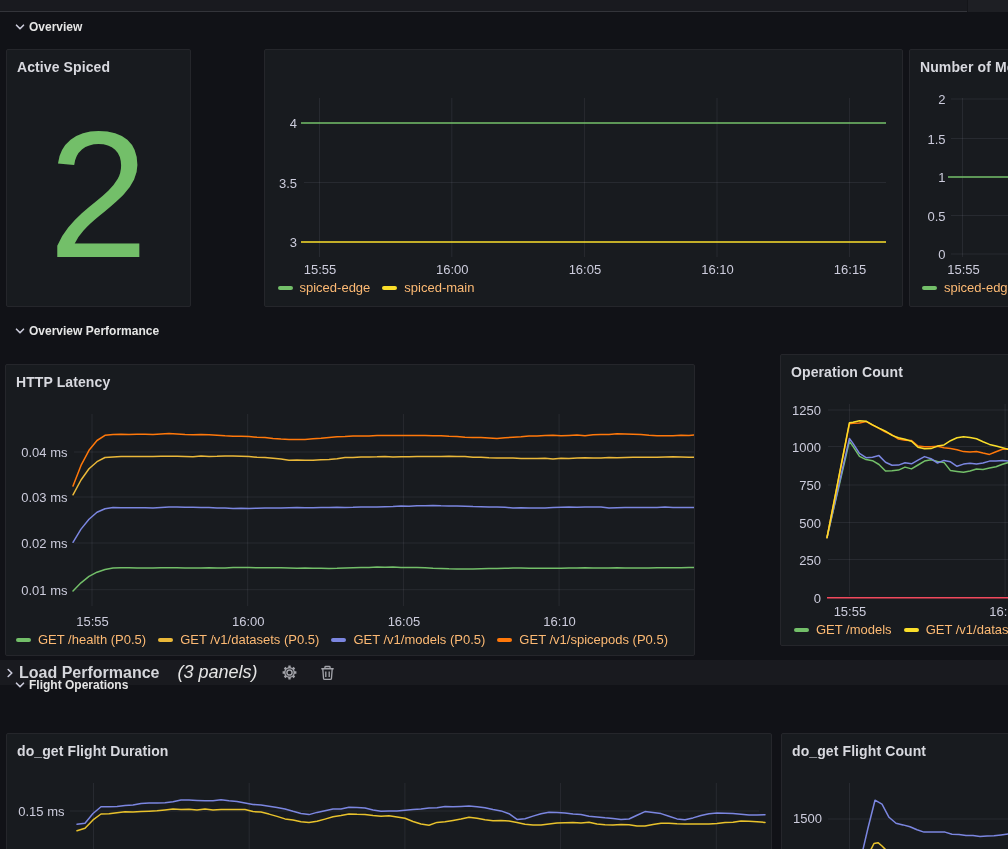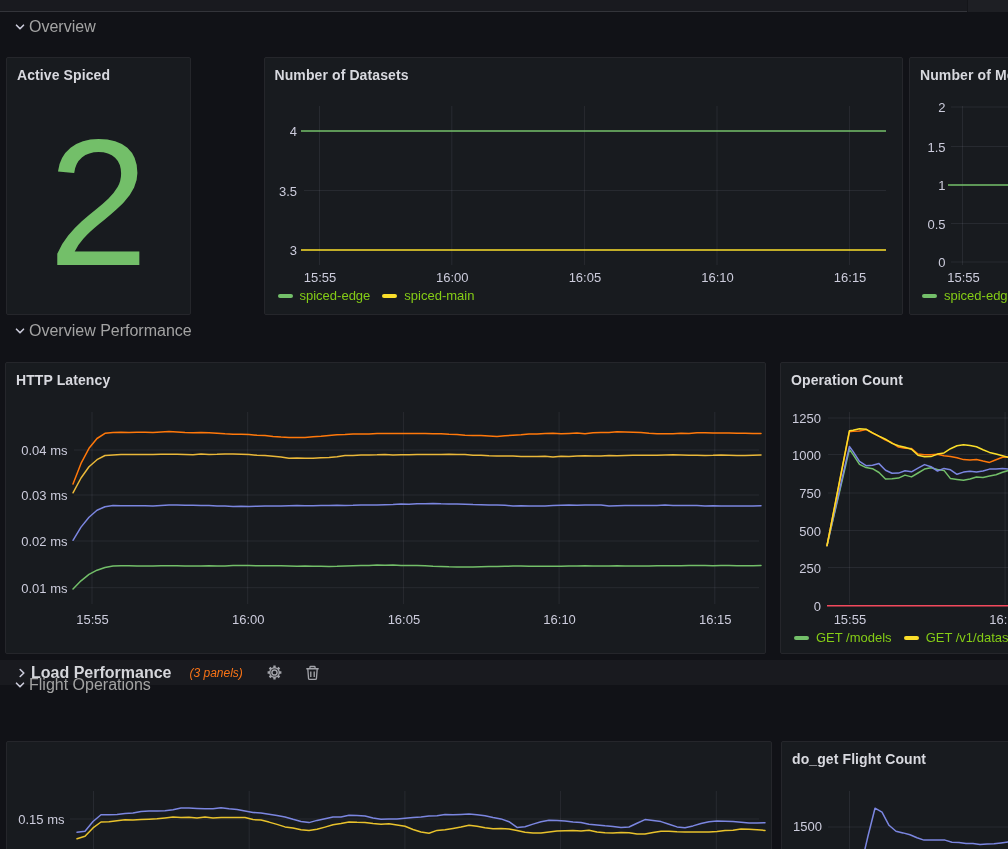--- a/index.html
+++ b/index.html
@@ -1,41 +1,40 @@
 <!DOCTYPE html>
 <html><head><meta charset="utf-8"><style>
 * {margin:0;padding:0;box-sizing:border-box}
 body {width:1008px;height:849px;background:#111217;overflow:hidden;position:relative;
  font-family:"Liberation Sans",sans-serif;}
 .topbar {position:absolute;left:0;top:0;width:1008px;height:12px;background:#191a1f;border-bottom:1px solid #33343a;}
-.rowhead {position:absolute;display:flex;align-items:center;font-size:16px;font-weight:400;color:#a3a3a3;}
-.panel {position:absolute;background:#181b1f;border:1px solid #25262b;border-radius:2px;overflow:hidden;margin-top:8px;}
+.rowhead {position:absolute;display:flex;align-items:center;font-size:12px;font-weight:700;color:#e5e5e5;}
+.panel {position:absolute;background:#181b1f;border:1px solid #25262b;border-radius:2px;overflow:hidden;}
 .ptitle {position:absolute;left:0;top:0;right:0;height:34px;display:flex;align-items:center;
  font-size:14px;font-weight:600;color:#d8d9df;letter-spacing:0.1px;}
-.legend {position:absolute;display:flex;align-items:center;font-size:13px;color:#84cc16;white-space:nowrap;}
+.legend {position:absolute;display:flex;align-items:center;font-size:13px;color:#fdba74;white-space:nowrap;}
 .dash {display:inline-block;width:15px;height:4px;border-radius:2px;margin-right:7px;}
 svg text {font-family:"Liberation Sans",sans-serif;}
 .stat {position:absolute;left:0;top:33px;right:0;bottom:0;display:flex;align-items:center;justify-content:center;
  font-size:180px;font-weight:400;color:#73bf69;line-height:1;}
 </style></head><body>
 <div class="topbar">
     <div style="position:absolute;right:0;top:0;width:41px;height:12px;background:#1e1f24;border-left:1px solid #141519"></div>
   </div>
 <div class="rowhead" style="left:12px;top:19px;height:15px">
     <svg width="14" height="14" viewBox="0 0 14 14" style="margin-right:3px">
       <path d="M4.5 5.2 L8 8.8 L11.5 5.2" fill="none" stroke="#ccccdc" stroke-width="1.6" stroke-linecap="round" stroke-linejoin="round"></path>
     </svg>
     <span>Overview</span>
   </div>
 <div class="panel" style="left:6px;top:49px;width:184.5px;height:258px">
     <div class="ptitle" style="padding-left:10px">Active Spiced</div>
     <div class="stat">2</div>
   </div>
 <div class="panel" style="left:263.5px;top:49px;width:639px;height:258px">
-    <div class="ptitle" style="padding-left:10px">Number of Datasets</div>
     <svg width="639" height="258" viewBox="0 0 639 258" style="position:absolute;left:0;top:0">
       <line x1="54.5" y1="48" x2="54.5" y2="207" stroke="rgba(204,204,220,0.09)" stroke-width="1"></line>
       <line x1="186.8" y1="48" x2="186.8" y2="207" stroke="rgba(204,204,220,0.09)" stroke-width="1"></line>
       <line x1="319.4" y1="48" x2="319.4" y2="207" stroke="rgba(204,204,220,0.09)" stroke-width="1"></line>
       <line x1="452.0" y1="48" x2="452.0" y2="207" stroke="rgba(204,204,220,0.09)" stroke-width="1"></line>
       <line x1="584.6" y1="48" x2="584.6" y2="207" stroke="rgba(204,204,220,0.09)" stroke-width="1"></line>
       <line x1="39" y1="73" x2="621" y2="73" stroke="rgba(204,204,220,0.09)" stroke-width="1"></line>
       <line x1="39" y1="132.5" x2="621" y2="132.5" stroke="rgba(204,204,220,0.09)" stroke-width="1"></line>
       <line x1="39" y1="192" x2="621" y2="192" stroke="rgba(204,204,220,0.09)" stroke-width="1"></line>
       <line x1="36" y1="73" x2="621" y2="73" stroke="#73bf69" stroke-width="1.5"></line>
@@ -85,21 +84,21 @@
       <span class="dash" style="background:#73bf69"></span>
       <span>spiced-edge</span>
     </div>
   </div>
 <div class="rowhead" style="left:12px;top:323px;height:15px">
     <svg width="14" height="14" viewBox="0 0 14 14" style="margin-right:3px">
       <path d="M4.5 5.2 L8 8.8 L11.5 5.2" fill="none" stroke="#ccccdc" stroke-width="1.6" stroke-linecap="round" stroke-linejoin="round"></path>
     </svg>
     <span>Overview Performance</span>
   </div>
-<div class="panel" style="left:5px;top:354px;width:761px;height:292px">
+<div class="panel" style="left:5px;top:364px;width:690px;height:292px">
     <div class="ptitle" style="padding-left:10px">HTTP Latency</div>
     <svg width="766" height="292" viewBox="0 0 766 292" style="position:absolute;left:0;top:0">
       <line x1="86" y1="49" x2="86" y2="241" stroke="rgba(204,204,220,0.09)" stroke-width="1"></line>
       <line x1="241.7" y1="49" x2="241.7" y2="241" stroke="rgba(204,204,220,0.09)" stroke-width="1"></line>
       <line x1="397.4" y1="49" x2="397.4" y2="241" stroke="rgba(204,204,220,0.09)" stroke-width="1"></line>
       <line x1="553.1" y1="49" x2="553.1" y2="241" stroke="rgba(204,204,220,0.09)" stroke-width="1"></line>
       <line x1="708.8" y1="49" x2="708.8" y2="241" stroke="rgba(204,204,220,0.09)" stroke-width="1"></line>
       <line x1="68" y1="87" x2="753" y2="87" stroke="rgba(204,204,220,0.09)" stroke-width="1"></line>
       <line x1="68" y1="132" x2="753" y2="132" stroke="rgba(204,204,220,0.09)" stroke-width="1"></line>
       <line x1="68" y1="178" x2="753" y2="178" stroke="rgba(204,204,220,0.09)" stroke-width="1"></line>
@@ -111,20 +110,30 @@
       <text x="61.5" y="92" text-anchor="end" font-size="13" font-weight="400" fill="#ccccdc">0.04 ms</text>
       <text x="61.5" y="137" text-anchor="end" font-size="13" font-weight="400" fill="#ccccdc">0.03 ms</text>
       <text x="61.5" y="183" text-anchor="end" font-size="13" font-weight="400" fill="#ccccdc">0.02 ms</text>
       <text x="61.5" y="229.7" text-anchor="end" font-size="13" font-weight="400" fill="#ccccdc">0.01 ms</text>
       <text x="86.5" y="261" text-anchor="middle" font-size="13" font-weight="400" fill="#ccccdc">15:55</text>
       <text x="242.2" y="261" text-anchor="middle" font-size="13" font-weight="400" fill="#ccccdc">16:00</text>
       <text x="397.9" y="261" text-anchor="middle" font-size="13" font-weight="400" fill="#ccccdc">16:05</text>
       <text x="553.6" y="261" text-anchor="middle" font-size="13" font-weight="400" fill="#ccccdc">16:10</text>
       <text x="709.3" y="261" text-anchor="middle" font-size="13" font-weight="400" fill="#ccccdc">16:15</text>
     </svg>
+    <div class="legend" style="left:10px;bottom:8px">
+      <span class="dash" style="background:#73bf69"></span>
+      <span>GET /health (P0.5)</span>
+      <span class="dash" style="background:#eab839;margin-left:12px"></span>
+      <span>GET /v1/datasets (P0.5)</span>
+      <span class="dash" style="background:#7b86e0;margin-left:12px"></span>
+      <span>GET /v1/models (P0.5)</span>
+      <span class="dash" style="background:#ff780a;margin-left:12px"></span>
+      <span>GET /v1/spicepods (P0.5)</span>
+    </div>
   </div>
 <div class="panel" style="left:780px;top:354px;width:640px;height:292px">
     <div class="ptitle" style="padding-left:10px">Operation Count</div>
     <svg width="640" height="292" viewBox="0 0 640 292" style="position:absolute;left:0;top:0">
       <line x1="68.4" y1="49" x2="68.4" y2="241" stroke="rgba(204,204,220,0.09)" stroke-width="1"></line>
       <line x1="224.1" y1="49" x2="224.1" y2="241" stroke="rgba(204,204,220,0.09)" stroke-width="1"></line>
       <line x1="379.8" y1="49" x2="379.8" y2="241" stroke="rgba(204,204,220,0.09)" stroke-width="1"></line>
       <line x1="535.5" y1="49" x2="535.5" y2="241" stroke="rgba(204,204,220,0.09)" stroke-width="1"></line>
       <line x1="47" y1="55" x2="622" y2="55" stroke="rgba(204,204,220,0.09)" stroke-width="1"></line>
       <line x1="47" y1="91.5" x2="622" y2="91.5" stroke="rgba(204,204,220,0.09)" stroke-width="1"></line>
@@ -146,43 +155,44 @@
       <text x="68.9" y="261" text-anchor="middle" font-size="13" font-weight="400" fill="#ccccdc">15:55</text>
       <text x="224.6" y="261" text-anchor="middle" font-size="13" font-weight="400" fill="#ccccdc">16:00</text>
     </svg>
     <div class="legend" style="left:13px;bottom:8px">
       <span class="dash" style="background:#73bf69"></span>
       <span>GET /models</span>
       <span class="dash" style="background:#fade2a;margin-left:12px"></span>
       <span>GET /v1/datasets</span>
     </div>
   </div>
-<div class="collrow" style="position:absolute;left:0;top:660px;width:1008px;height:25px;background:rgba(204,204,220,0.045);display:flex;align-items:center;padding-left:14px;">
+<div class="collrow" style="position:absolute;left:0;top:660px;width:1008px;height:25px;background:rgba(204,204,220,0.045);display:flex;align-items:center;padding-left:2px;">
   <div style="display:flex;align-items:center;font-size:16px;font-weight:700;color:#d5d6db">
       <svg width="14" height="14" viewBox="0 0 14 14" style="margin-right:3px">
         <path d="M6.2 3.5 L9.8 7 L6.2 10.5" fill="none" stroke="#ccccdc" stroke-width="1.6" stroke-linecap="round" stroke-linejoin="round"></path>
       </svg>
       <span>Load Performance</span>
     </div>
-  <span style="font-size:12px;font-style:italic;color:#f97316;margin-left:18px">(3 panels)</span>
+  <span style="font-size:18px;font-style:italic;color:#e5e5e5;margin-left:18px">(3 panels)</span>
   <svg width="15" height="15" viewBox="0 0 15 15" style="margin-left:24px">
       <path fill="#a2a3a9" fill-rule="evenodd" d="M6.35 0.59 L8.65 0.59 L8.72 2.24 L10.36 2.92 L11.57 1.80 L13.20 3.43 L12.08 4.64 L12.76 6.28 L14.41 6.35 L14.41 8.65 L12.76 8.72 L12.08 10.36 L13.20 11.57 L11.57 13.20 L10.36 12.08 L8.72 12.76 L8.65 14.41 L6.35 14.41 L6.28 12.76 L4.64 12.08 L3.43 13.20 L1.80 11.57 L2.92 10.36 L2.24 8.72 L0.59 8.65 L0.59 6.35 L2.24 6.28 L2.92 4.64 L1.80 3.43 L3.43 1.80 L4.64 2.92 L6.28 2.24 Z M11.50 7.5 A4.0 4.0 0 1 0 3.50 7.5 A4.0 4.0 0 1 0 11.50 7.5 Z"></path>
       <circle cx="7.5" cy="7.5" r="2.6" fill="none" stroke="#a2a3a9" stroke-width="1.5"></circle>
     </svg>
     <svg width="15" height="16" viewBox="0 0 14 15" style="margin-left:23px">
       <path fill="none" stroke="#a2a3a9" stroke-width="1.25" d="M1.2 3.5 H12.8 M4.6 3.3 V2.1 A0.7 0.7 0 0 1 5.3 1.4 H8.7 A0.7 0.7 0 0 1 9.4 2.1 V3.3 M2.6 3.7 L3.3 12.6 A1 1 0 0 0 4.3 13.5 H9.7 A1 1 0 0 0 10.7 12.6 L11.4 3.7 M5.4 6 V11.2 M8.6 6 V11.2"></path>
     </svg>
 </div>
 <div class="rowhead" style="left:12px;top:677px;height:15px">
     <svg width="14" height="14" viewBox="0 0 14 14" style="margin-right:3px">
       <path d="M4.5 5.2 L8 8.8 L11.5 5.2" fill="none" stroke="#ccccdc" stroke-width="1.6" stroke-linecap="round" stroke-linejoin="round"></path>
     </svg>
     <span>Flight Operations</span>
   </div>
 <div class="panel" style="left:6px;top:733px;width:765.5px;height:292px">
+    <div class="ptitle" style="padding-left:10px">do_get Flight Duration</div>
     <svg width="765" height="292" viewBox="0 0 765 292" style="position:absolute;left:0;top:0">
       <line x1="86.5" y1="49" x2="86.5" y2="241" stroke="rgba(204,204,220,0.09)" stroke-width="1"></line>
       <line x1="242.2" y1="49" x2="242.2" y2="241" stroke="rgba(204,204,220,0.09)" stroke-width="1"></line>
       <line x1="397.9" y1="49" x2="397.9" y2="241" stroke="rgba(204,204,220,0.09)" stroke-width="1"></line>
       <line x1="553.6" y1="49" x2="553.6" y2="241" stroke="rgba(204,204,220,0.09)" stroke-width="1"></line>
       <line x1="709.3" y1="49" x2="709.3" y2="241" stroke="rgba(204,204,220,0.09)" stroke-width="1"></line>
       <line x1="63" y1="77" x2="752" y2="77" stroke="rgba(204,204,220,0.09)" stroke-width="1"></line>
       <polyline points="70.0,96.8 78.0,94.2 86.0,85.9 94.0,80.0 102.0,79.8 110.0,78.7 118.0,77.7 126.0,78.0 134.0,77.6 142.0,77.2 150.0,76.7 158.0,75.9 166.0,75.0 174.0,75.5 182.0,75.3 190.0,75.9 198.0,75.0 206.0,75.9 214.0,75.6 222.0,75.6 230.0,75.6 238.0,75.6 246.0,77.6 254.0,78.1 262.0,80.1 270.0,82.4 278.0,84.9 286.0,86.1 294.0,87.7 302.0,88.6 310.0,87.3 318.0,85.1 326.0,82.8 334.0,81.6 342.0,80.0 350.0,80.3 358.0,80.4 366.0,81.6 374.0,82.2 382.0,81.8 390.0,82.9 398.0,84.3 406.0,87.5 414.0,90.0 422.0,91.2 430.0,88.4 438.0,87.7 446.0,86.4 454.0,85.0 462.0,83.3 470.0,84.3 478.0,85.8 486.0,86.7 494.0,86.6 502.0,87.0 510.0,88.4 518.0,90.2 526.0,91.0 534.0,90.9 542.0,89.9 550.0,88.9 558.0,88.7 566.0,88.4 574.0,88.9 582.0,88.3 590.0,89.9 598.0,90.8 606.0,90.9 614.0,90.6 622.0,90.8 630.0,91.9 638.0,92.0 646.0,90.4 654.0,89.2 662.0,89.2 670.0,89.8 678.0,90.0 686.0,89.9 694.0,89.9 702.0,89.9 710.0,89.6 718.0,88.4 726.0,88.2 734.0,86.9 742.0,87.2 750.0,87.7 758.0,88.4" fill="none" stroke="#e8c22c" stroke-width="1.5" stroke-linejoin="round" stroke-linecap="round"></polyline>
       <polyline points="70.0,90.2 78.0,89.2 86.0,79.5 94.0,72.7 102.0,72.7 110.0,72.4 118.0,71.6 126.0,70.9 134.0,69.4 142.0,69.1 150.0,69.1 158.0,68.7 166.0,67.7 174.0,65.9 182.0,66.1 190.0,66.4 198.0,66.8 206.0,66.8 214.0,65.8 222.0,66.7 230.0,67.4 238.0,68.9 246.0,70.4 254.0,71.0 262.0,72.2 270.0,73.5 278.0,75.0 286.0,77.3 294.0,79.4 302.0,80.6 310.0,78.4 318.0,76.7 326.0,75.1 334.0,75.1 342.0,73.3 350.0,73.4 358.0,74.0 366.0,75.9 374.0,77.2 382.0,77.0 390.0,76.9 398.0,76.2 406.0,75.5 414.0,75.1 422.0,74.1 430.0,73.7 438.0,72.5 446.0,72.8 454.0,72.4 462.0,72.0 470.0,72.7 478.0,73.8 486.0,75.6 494.0,76.9 502.0,79.7 510.0,85.4 518.0,84.7 526.0,82.1 534.0,79.8 542.0,78.3 550.0,78.6 558.0,79.0 566.0,80.1 574.0,80.5 582.0,82.2 590.0,82.9 598.0,83.8 606.0,84.5 614.0,85.6 622.0,85.0 630.0,81.3 638.0,77.6 646.0,78.5 654.0,79.6 662.0,82.2 670.0,84.9 678.0,85.8 686.0,83.9 694.0,81.5 702.0,79.7 710.0,79.0 718.0,79.2 726.0,79.5 734.0,80.2 742.0,80.9 750.0,81.0 758.0,80.7" fill="none" stroke="#7b86e0" stroke-width="1.5" stroke-linejoin="round" stroke-linecap="round"></polyline>
       <text x="57.5" y="82" text-anchor="end" font-size="13" font-weight="400" fill="#ccccdc">0.15 ms</text>

